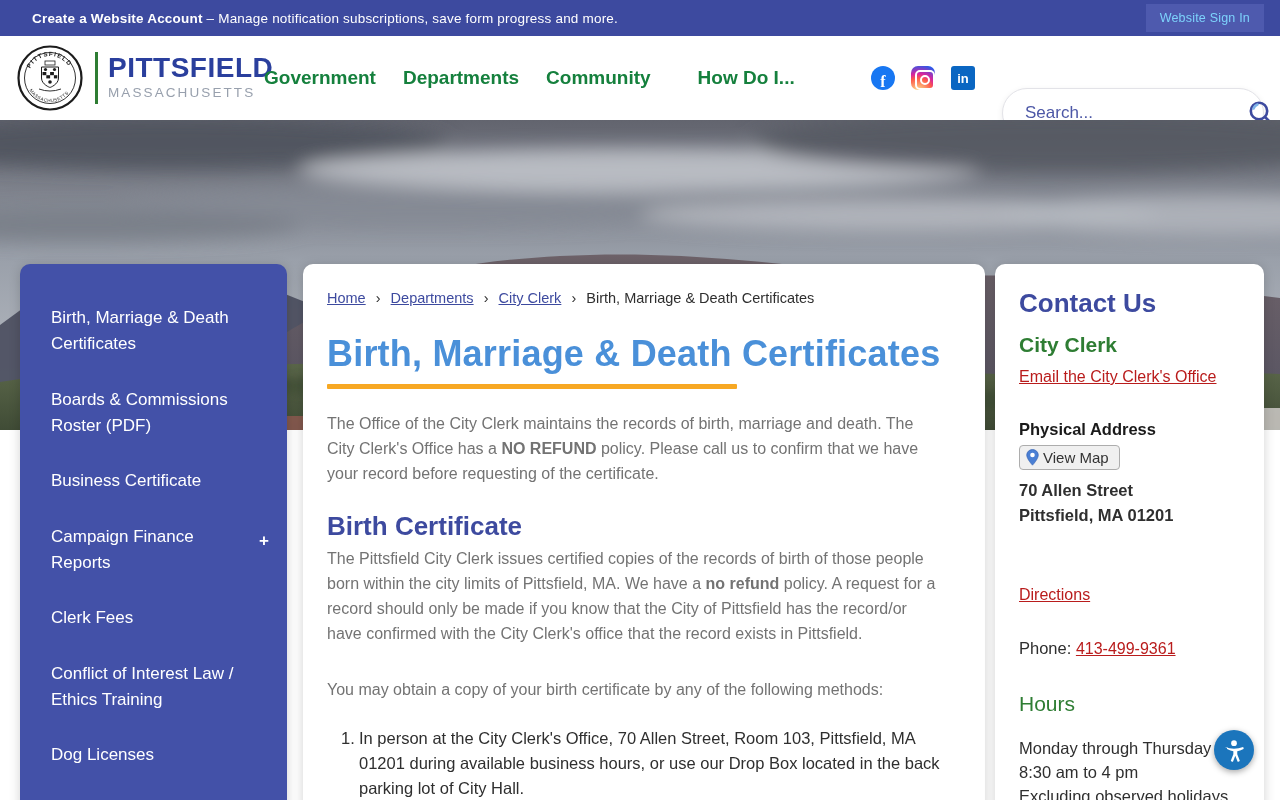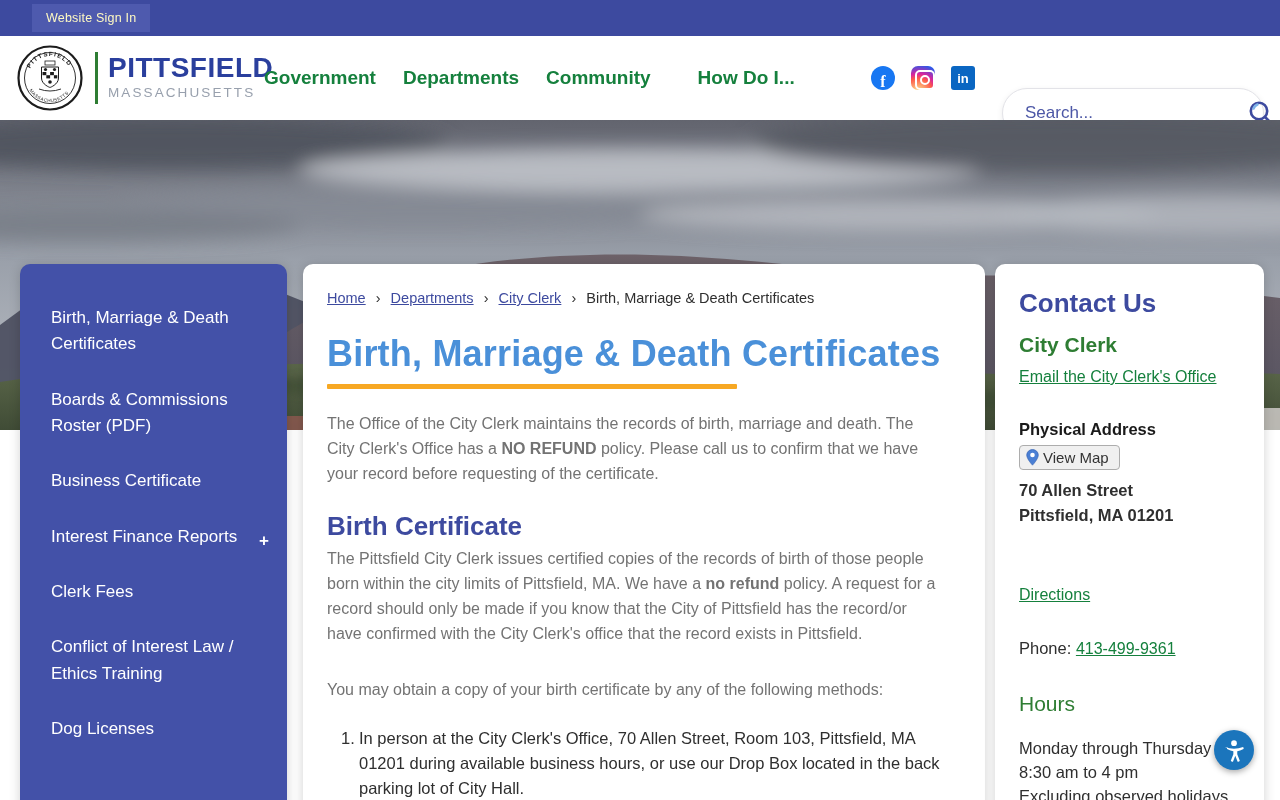--- a/index.html
+++ b/index.html
@@ -3,21 +3,21 @@
 <meta charset="utf-8">
 <style>
   * { margin:0; padding:0; box-sizing:border-box; }
   html,body { width:1280px; height:800px; overflow:hidden; }
   body { font-family:"Liberation Sans", sans-serif; background:#ffffff; position:relative; }
 
   
   .topbar { position:absolute; left:0; top:0; width:1280px; height:36px; background:#3d4a9f; display:flex; align-items:center; justify-content:space-between; padding:0 16px 0 32px; }
   .topbar-text { color:#fff; font-size:13.5px; letter-spacing:.2px; }
   .topbar-text .bold { font-weight:bold; }
-  .signin-btn { background:#4e5aae; color:#fef9c3; font-size:12.5px; height:28px; padding:0 14px; display:flex; align-items:center; border:none; cursor:pointer; letter-spacing:.2px; }
+  .signin-btn { background:#4e5aae; color:#7dd3fc; font-size:12.5px; height:28px; padding:0 14px; display:flex; align-items:center; border:none; cursor:pointer; letter-spacing:.2px; }
 
   
   .header { position:absolute; left:0; top:36px; width:1280px; height:84px; background:#ffffff; }
   .seal { position:absolute; left:17px; top:9px; width:66px; height:66px; }
   .brand-divider { position:absolute; left:95px; top:16px; width:3px; height:52px; background:#2e7d33; }
   .wordmark { position:absolute; left:108px; top:18px; }
   .wordmark .city { font-size:28px; font-weight:bold; color:#2a3f9d; letter-spacing:.5px; line-height:1; }
   .wordmark .state { font-size:13.5px; color:#98a0ad; letter-spacing:2.1px; margin-top:3px; }
   .nav { position:absolute; left:264px; top:0; height:84px; display:flex; align-items:center; gap:27px; }
   .nav-item { font-size:19px; font-weight:bold; color:#15803d; cursor:pointer; white-space:nowrap; }
@@ -53,36 +53,39 @@
   .section-h2 { font-size:26px; font-weight:bold; color:#3d4a9f; margin:25px 0 4px 0; }
   .methods { margin-top:31px; }
   .olist { margin-top:24px; }
   .oli { display:flex; font-size:16.5px; line-height:25px; color:#2f2f2f; margin-bottom:11px; padding-left:14px; }
   .omarker { flex:0 0 18px; }
   .otext { flex:1; }
 
   .contact-card { left:995px; width:269px; padding:24px 24px 0 24px; }
   .contact-h2 { font-size:26px; font-weight:bold; color:#3d4a9f; margin-bottom:14px; }
   .dept-h3 { font-size:21px; font-weight:bold; color:#2e7d33; margin-bottom:11px; }
-  .ulink { font-size:16px; color:#15803d; text-decoration:underline; cursor:pointer; display:inline-block; }
+  .ulink { font-size:16px; color:#b91c1c; text-decoration:underline; cursor:pointer; display:inline-block; }
   .addr-label { font-size:16.5px; font-weight:bold; color:#1a1a1a; margin-top:34px; margin-bottom:6px; }
   .viewmap-btn { display:inline-flex; align-items:center; gap:4px; background:#f0f0f0; border:1px solid #adadad; border-radius:4px; height:25px; padding:0 10px 0 6px; font-size:15px; color:#333; cursor:pointer; margin-bottom:8px; }
   .addr { font-size:16.5px; color:#2f2f2f; line-height:25px;font-weight:bold; }
   .directions-row { margin-top:58px; }
   .phone-row { margin-top:35px; font-size:16.5px; color:#2f2f2f; }
   .hours-h3 { font-size:21px; font-weight:normal; color:#2e7d33; margin-top:34px; margin-bottom:20px; }
   .hours-text { font-size:16.5px; color:#2f2f2f; line-height:24px; width:215px; }
 
   
   .a11y-btn { position:absolute; left:1214px; top:730px; width:40px; height:40px; border-radius:50%; background:#1b75bc; box-shadow:0 2px 6px rgba(0,0,0,.35); cursor:pointer; display:flex; align-items:center; justify-content:center; }
 </style>
 </head>
 <body>
 
 <div class="topbar">
+  <div class="topbar-text">
+    <span class="bold">Create a Website Account</span><span> – Manage notification subscriptions, save form progress and more.</span>
+  </div>
   <button class="signin-btn">Website Sign In</button>
 </div>
 
 <div class="header">
   <svg class="seal" viewBox="0 0 66 66">
     <circle cx="33" cy="33" r="31.5" fill="#ffffff" stroke="#1c1c1c" stroke-width="2.2"></circle>
     <circle cx="33" cy="33" r="25.5" fill="none" stroke="#1c1c1c" stroke-width="0.9"></circle>
     <defs>
       <path id="arcTop" d="M 11,33 A 22,22 0 0 1 55,33" fill="none"></path>
       <path id="arcBot" d="M 9,33 A 24,24 0 0 0 57,33" fill="none"></path>
@@ -187,21 +190,21 @@
     <rect x="320" y="300" width="20" height="10" fill="#75564e"></rect>
     <rect x="470" y="274" width="6" height="12" fill="#d8d8d6"></rect>
   </g>
 </svg>
 
 <div class="card sidebar-card">
   <div class="menu-item"><span>Birth, Marriage &amp; Death Certificates</span></div>
   <div class="menu-item"><span>Boards &amp; Commissions Roster (PDF)</span></div>
   <div class="menu-item"><span>Business Certificate</span></div>
   <div class="menu-item">
-    <span>Interest Finance Reports</span>
+    <span>Campaign Finance Reports</span>
     <span class="expand">+</span>
   </div>
   <div class="menu-item"><span>Clerk Fees</span></div>
   <div class="menu-item"><span>Conflict of Interest Law / Ethics Training</span></div>
   <div class="menu-item"><span>Dog Licenses</span></div>
 </div>
 
 <div class="card main-card">
   <div class="breadcrumb">
     <span class="crumb-link">Home</span>

